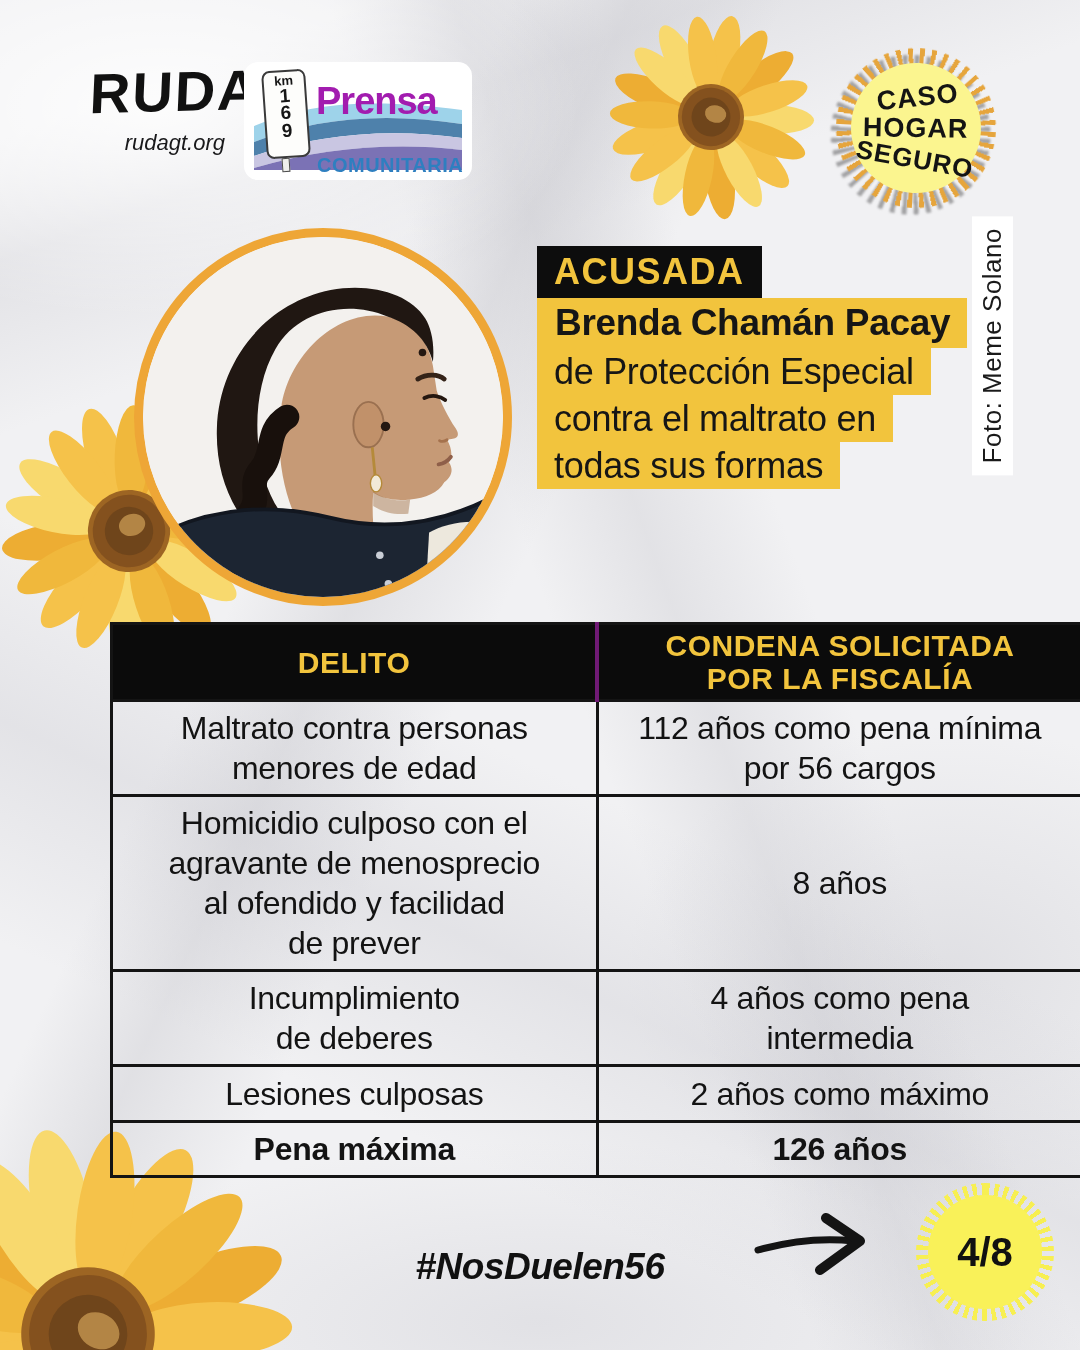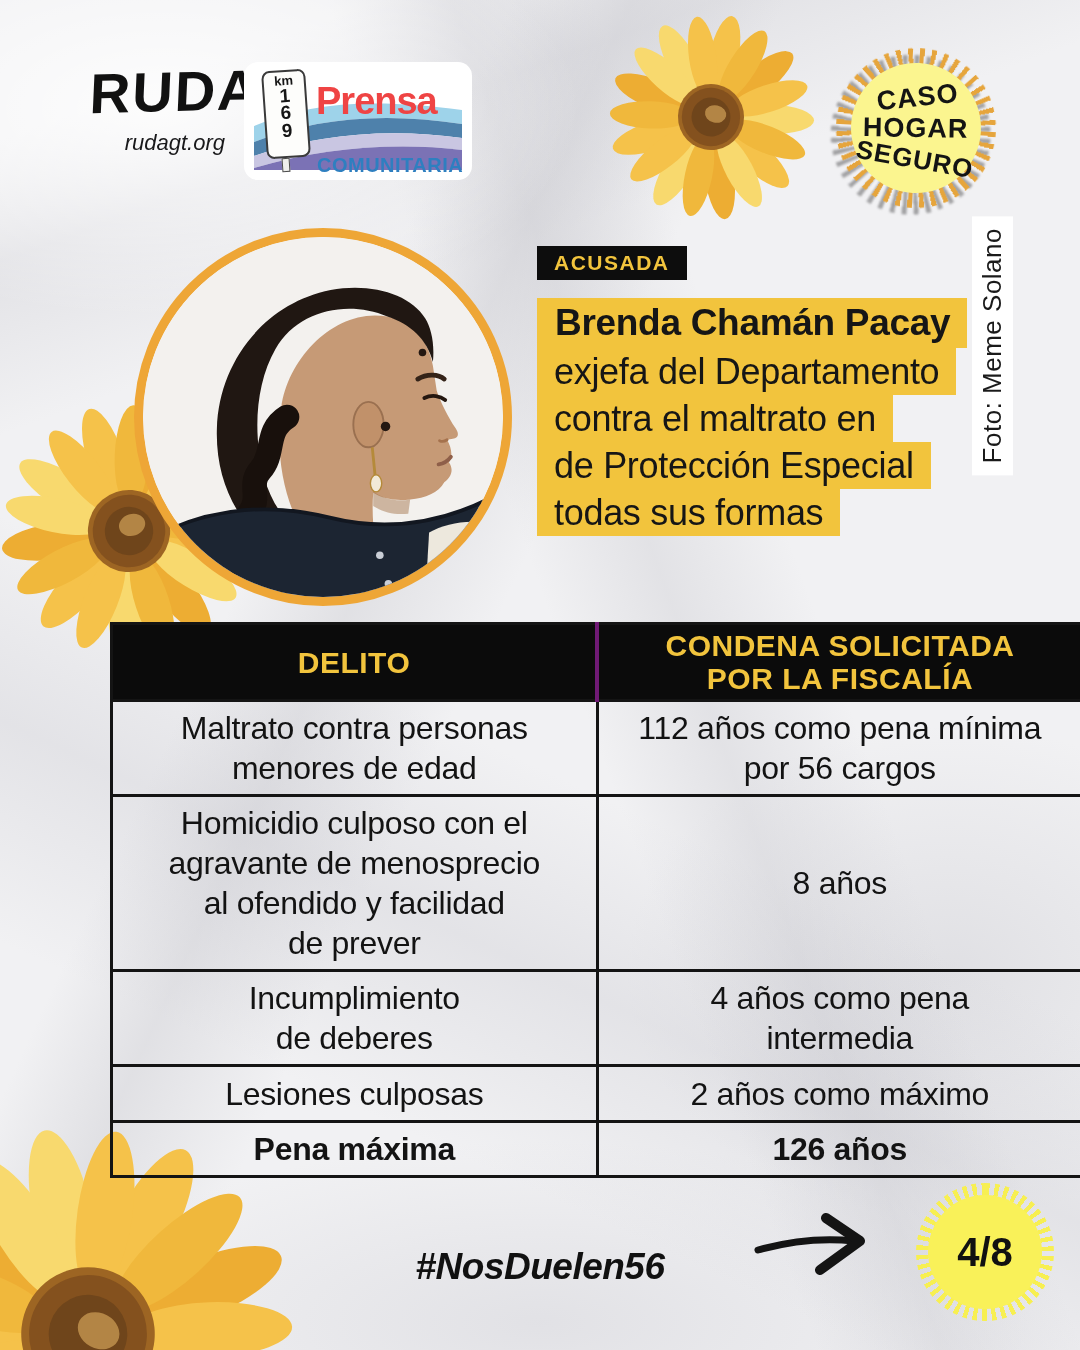--- a/index.html
+++ b/index.html
@@ -31,21 +31,21 @@
                  background:#ffffff; border-radius:14px; }
   .prensa-waves { position:absolute; left:10px; top:36px; width:208px; height:72px; }
   .km-sign { position:absolute; left:20px; top:8px; width:44px; height:88px; background:#fdfdfb;
              border:2px solid #3a3a3a; border-radius:8px; transform:rotate(-4deg); z-index:2;
              display:flex; flex-direction:column; align-items:center; padding-top:2px; }
   .km-sign .km { font-size:13px; font-weight:800; line-height:1; color:#151515; }
   .km-sign .digit { font-size:19px; font-weight:900; line-height:.92; color:#151515; }
   .km-pole { position:absolute; left:38px; top:96px; width:8px; height:14px; background:#efefec;
              border:1px solid #4a4a4a; transform:rotate(-4deg); z-index:2; }
   .prensa-name { position:absolute; left:72px; top:18px; font-size:38px; font-weight:900;
-                 letter-spacing:-1px; color:#ef4444; z-index:3; }
+                 letter-spacing:-1px; color:#a21caf; z-index:3; }
   .prensa-sub { position:absolute; left:73px; top:62px; font-size:20px; font-weight:800;
                 letter-spacing:.5px; color:#2E7FC0; z-index:3;margin-top:30px; }
 
   
   .badge-caso { position:absolute; left:836px; top:48px; width:160px; height:160px; z-index:6;
                 transform:rotate(3deg); }
   .badge-caso .spikes { position:absolute; inset:0; border-radius:50%;
       background:repeating-conic-gradient(#E6A53C 0deg 3.6deg, rgba(0,0,0,0) 3.6deg 9deg);
       filter:drop-shadow(-5px 7px 1px rgba(110,110,112,.6)); }
   .badge-caso .core { position:absolute; inset:15px; border-radius:50%; background:#FBF58F;
@@ -65,21 +65,21 @@
   .photo-wrap { position:absolute; left:134px; top:228px; width:378px; height:378px; z-index:3;
                 border-radius:50%; border:9px solid #EEA636; overflow:hidden; background:#f3f1ee; }
   .photo-wrap svg { display:block; width:100%; height:100%; }
 
   .photo-credit { position:absolute; left:972px; top:216px; z-index:5; background:#ffffff;
       padding:12px 5px; writing-mode:vertical-rl; transform:rotate(180deg);
       font-size:26px; color:#1a1a1a; letter-spacing:.5px; }
 
   
   .accused-label { position:absolute; left:537px; top:246px; z-index:5; background:#0d0d0d;
-      color:#F2C43D; font-size:21px; font-weight:800; letter-spacing:1.5px; padding:5px 17px; }
+      color:#F2C43D; font-size:36px; font-weight:800; letter-spacing:1.5px; padding:5px 17px; }
   .accused-text { position:absolute; left:537px; top:298px; z-index:5; }
   .hl { display:block; width:fit-content; background:#F2C43D; color:#161616;
         font-size:36px; line-height:47px; padding:0 17px; letter-spacing:-0.3px; }
   .hl-name { font-weight:800; font-size:37px; line-height:50px;padding-left:18px; }
 
   
   .crime-table { position:absolute; left:110px; top:622px; z-index:5; width:974px;
       border-collapse:collapse; table-layout:fixed; }
   .crime-table th, .crime-table td { border:3px solid #141414; text-align:center;
       vertical-align:middle; white-space:pre-line; }
@@ -221,23 +221,22 @@
       <path d="M242,222 L245,252" stroke="#B58A3A" stroke-width="3"></path>
       <ellipse cx="246" cy="260" rx="6" ry="9" fill="#F2EAD8" stroke="#B58A3A" stroke-width="1.5"></ellipse>
     </svg>
   </div>
 
   <div class="photo-credit">Foto: Meme Solano</div>
 
   <div class="accused-label">ACUSADA</div>
   <div class="accused-text">
     <span class="hl hl-name">Brenda Chamán Pacay</span>
-    <span class="hl">exjefa del Departamento</span>
+    <span class="hl">de Protección Especial</span>
     <span class="hl">contra el maltrato en</span>
-    <span class="hl">de Protección Especial</span>
     <span class="hl">todas sus formas</span>
   </div>
 
   <table class="crime-table">
     <thead>
       <tr>
         <th>DELITO</th>
         <th class="col2">CONDENA SOLICITADA
 POR LA FISCALÍA</th>
       </tr>

